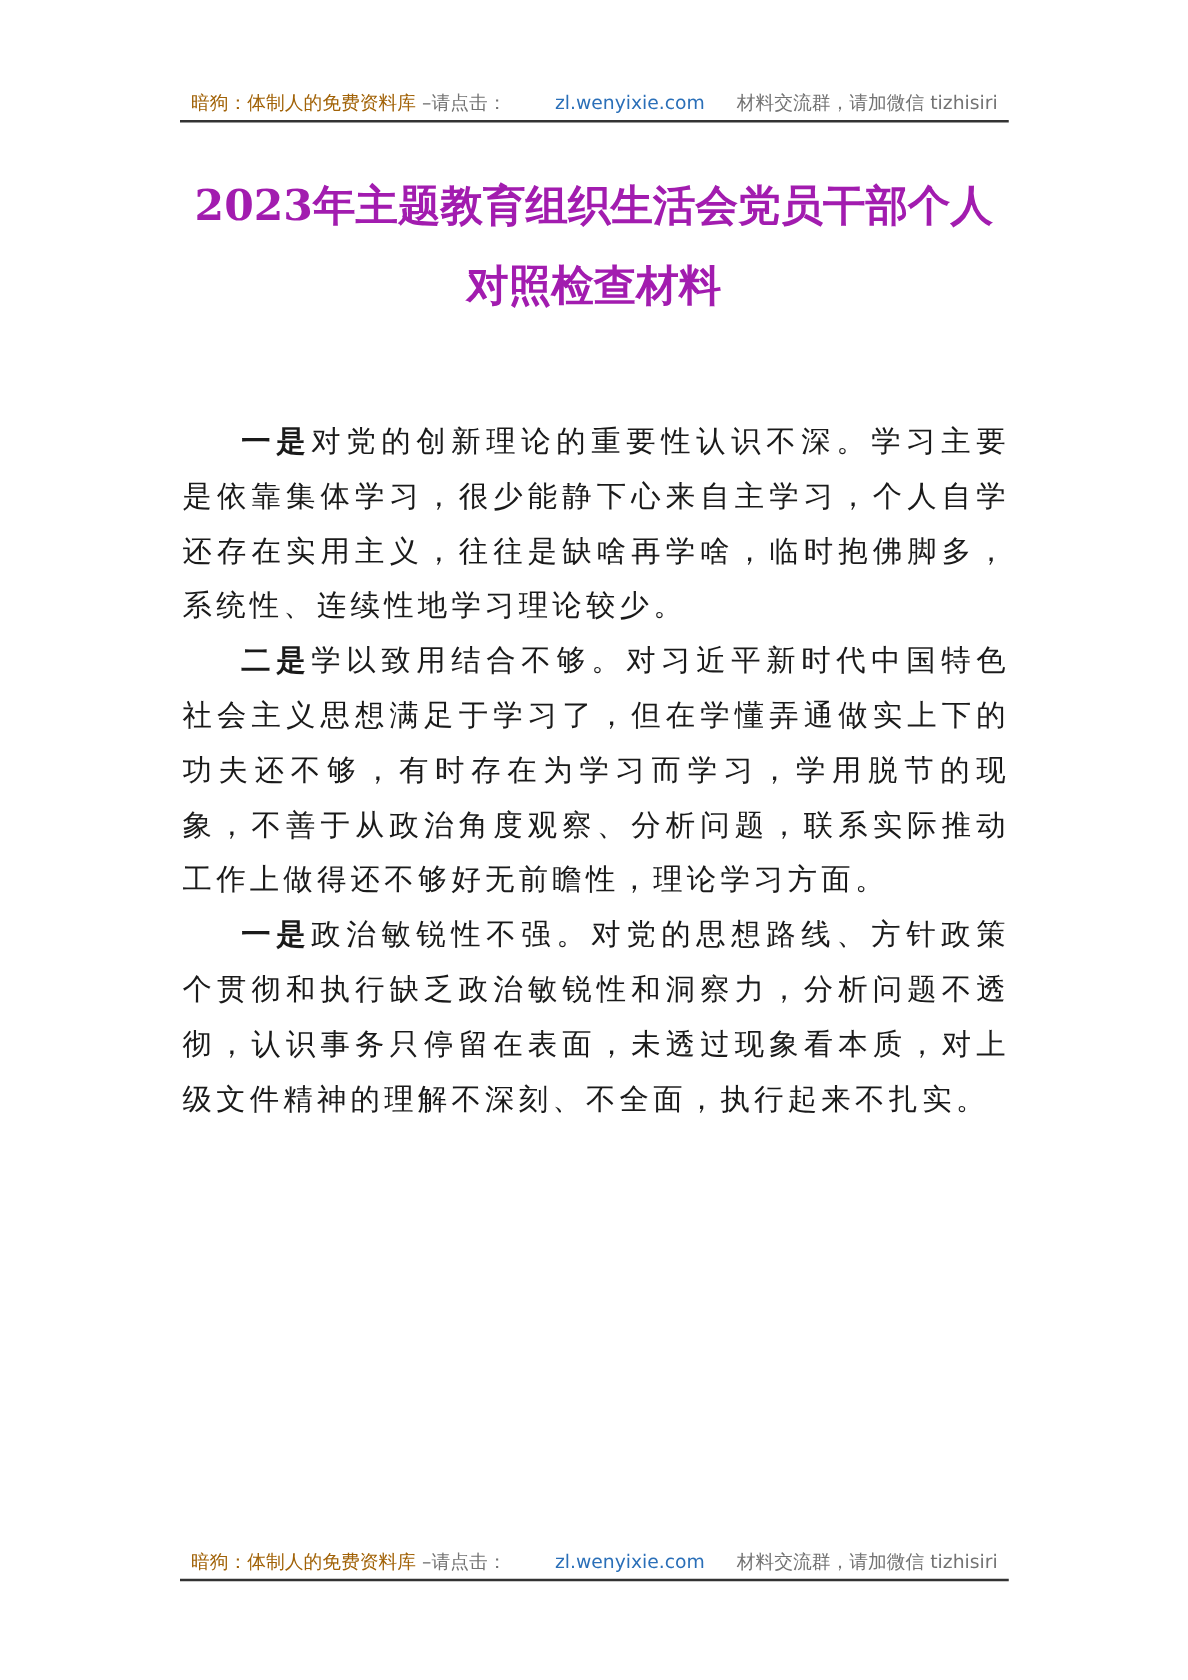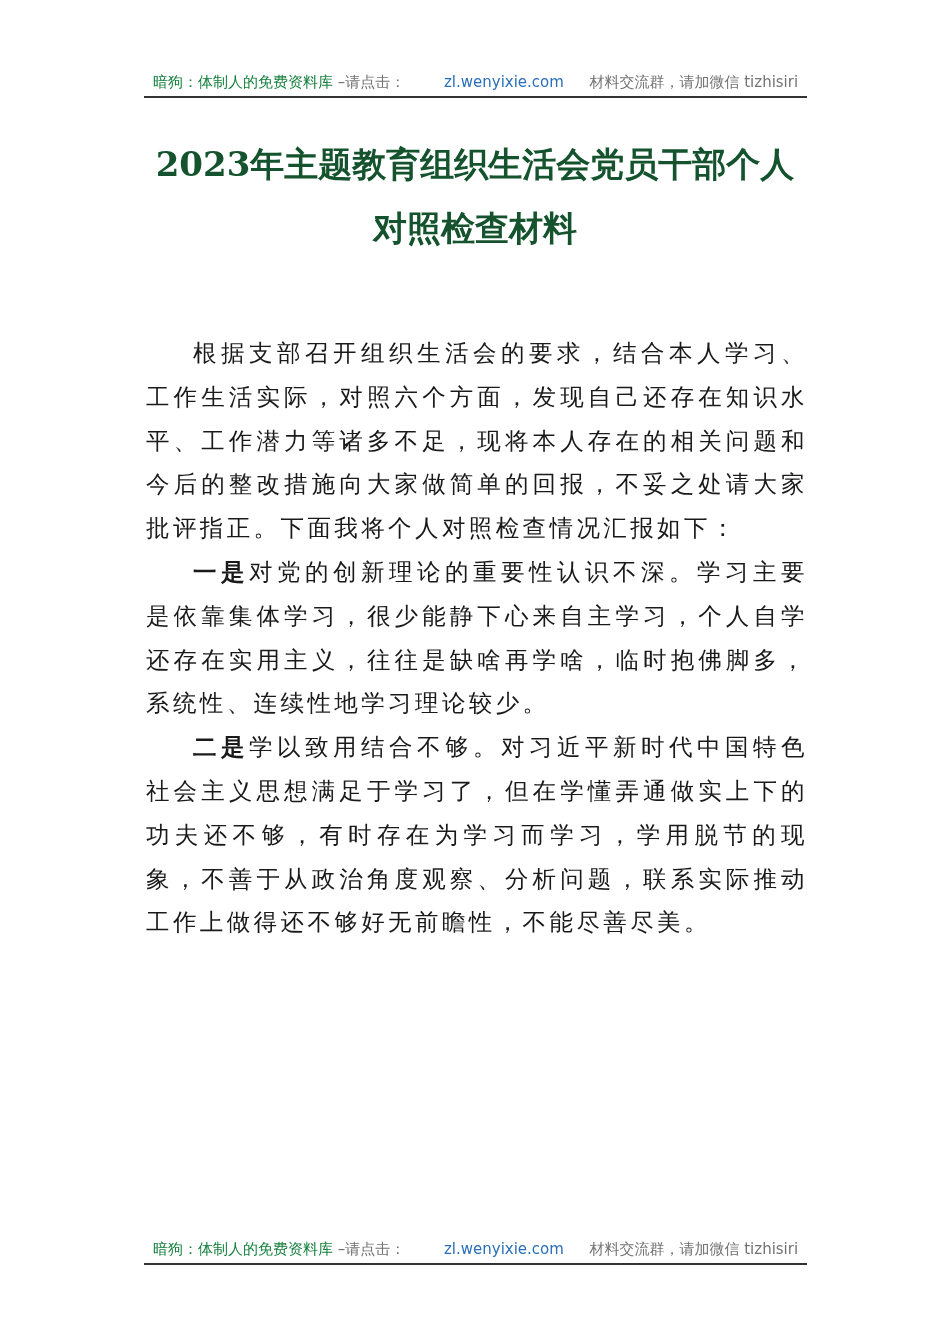--- a/index.html
+++ b/index.html
@@ -22,34 +22,34 @@
       height: 26px;
       border-bottom: 2px solid #333;
       font-family: "DejaVu Sans", "Liberation Sans", sans-serif;
       font-size: 15px;
       line-height: 24px;
       white-space: nowrap;
       text-align: center;
     }
     .banner.top { top: 70px; }
     .banner.bottom { top: 1237px; }
-    .banner .red { color: #15803d; }
+    .banner .red { color: #a16207; }
     .banner .dark { color: #737373; }
     .banner .blue { color: #2a6fb8; margin-left: 34px; }
     .banner .gap { display: inline-block; width: 16px; }
 
     .title {
       position: absolute;
       left: 100px;
       width: 750px;
       text-align: center;
       font-family: "DejaVu Serif", "Liberation Serif", serif;
       font-weight: bold;
       font-size: 34px;
-      color: #14532d;
+      color: #a21caf;
       letter-spacing: 0px;
     }
     .title.l1 { top: 142px; }
     .title.l2 { top: 206px; font-family: Liberation Mono, monospace; }
 
     .content {
       position: absolute;
       left: 146px;
       top: 332px;
       width: 662px;
@@ -80,25 +80,25 @@
   <span class="dark">–请点击：</span>
   <span class="blue">zl.wenyixie.com</span>
   <span class="gap"></span>
   <span class="dark">材料交流群，请加微信 tizhisiri</span>
 </div>
 
 <div class="title l1">2023年主题教育组织生活会党员干部个人</div>
 <div class="title l2">对照检查材料</div>
 
 <div class="content">
-  <p>根据支部召开组织生活会的要求，结合本人学习、工作生活实际，对照六个方面，发现自己还存在知识水平、工作潜力等诸多不足，现将本人存在的相关问题和今后的整改措施向大家做简单的回报，不妥之处请大家批评指正。下面我将个人对照检查情况汇报如下：</p>
 
   <p><b>一是</b><span>对党的创新理论的重要性认识不深。学习主要是依靠集体学习，很少能静下心来自主学习，个人自学还存在实用主义，往往是缺啥再学啥，临时抱佛脚多，系统性、连续性地学习理论较少。</span></p>
-  <p><b>二是</b><span>学以致用结合不够。对习近平新时代中国特色社会主义思想满足于学习了，但在学懂弄通做实上下的功夫还不够，有时存在为学习而学习，学用脱节的现象，不善于从政治角度观察、分析问题，联系实际推动工作上做得还不够好无前瞻性，不能尽善尽美。</span></p>
+  <p><b>二是</b><span>学以致用结合不够。对习近平新时代中国特色社会主义思想满足于学习了，但在学懂弄通做实上下的功夫还不够，有时存在为学习而学习，学用脱节的现象，不善于从政治角度观察、分析问题，联系实际推动工作上做得还不够好无前瞻性，理论学习方面。</span></p>
 
+  <p><b>一是</b><span>政治敏锐性不强。对党的思想路线、方针政策个贯彻和执行缺乏政治敏锐性和洞察力，分析问题不透彻，认识事务只停留在表面，未透过现象看本质，对上级文件精神的理解不深刻、不全面，执行起来不扎实。</span></p>
 </div>
 
 <div class="banner bottom">
   <span class="red">暗狗：体制人的免费资料库</span>
   <span class="dark">–请点击：</span>
   <span class="blue">zl.wenyixie.com</span>
   <span class="gap"></span>
   <span class="dark">材料交流群，请加微信 tizhisiri</span>
 </div>
 

